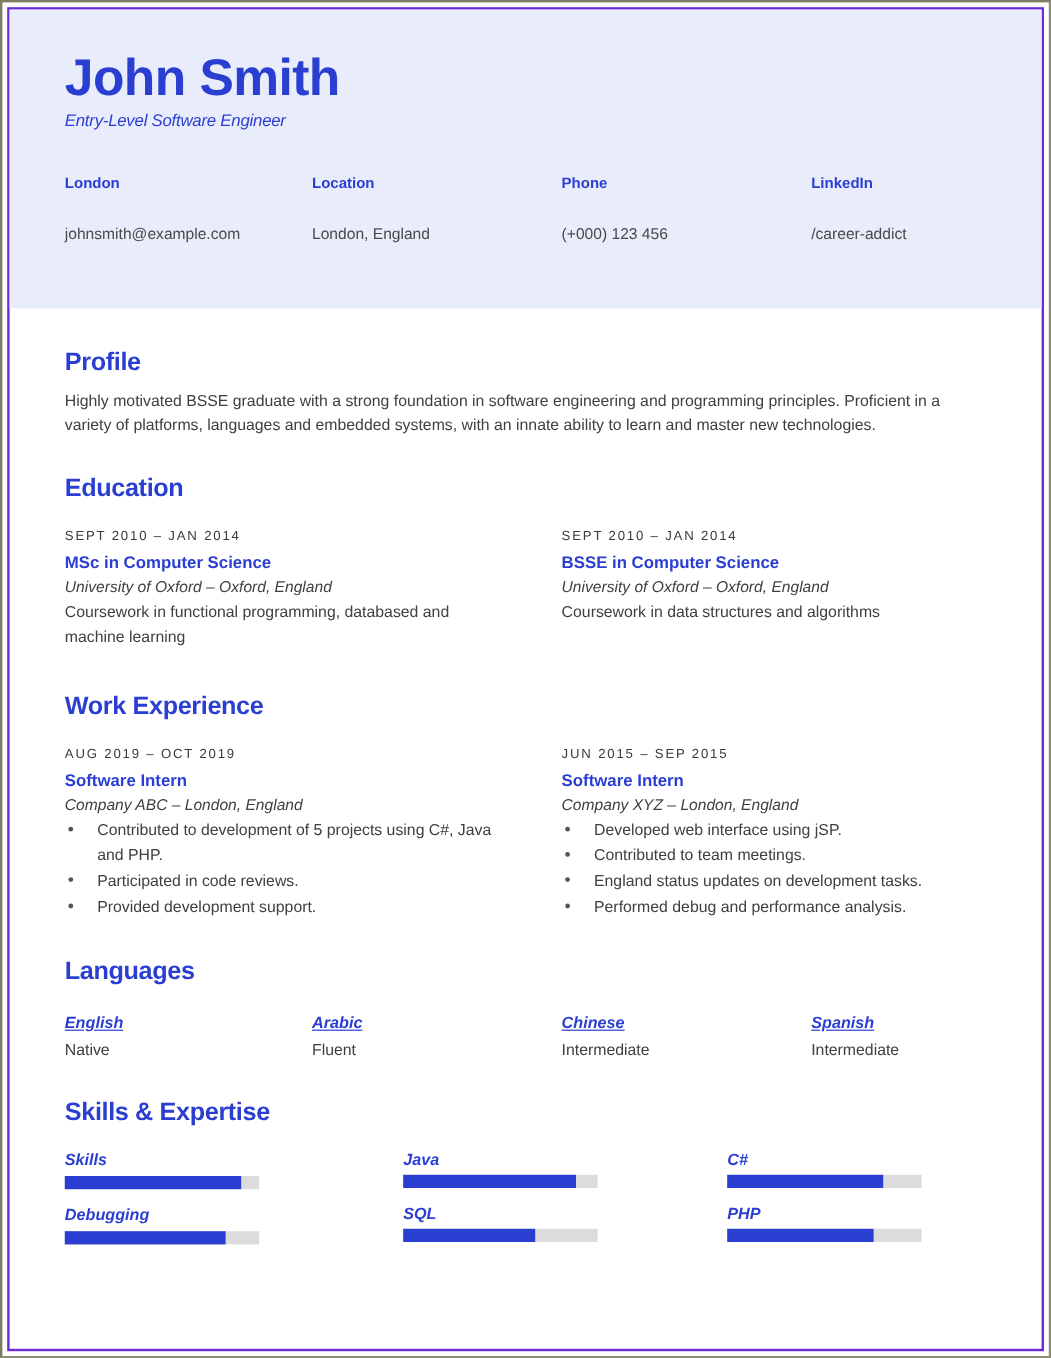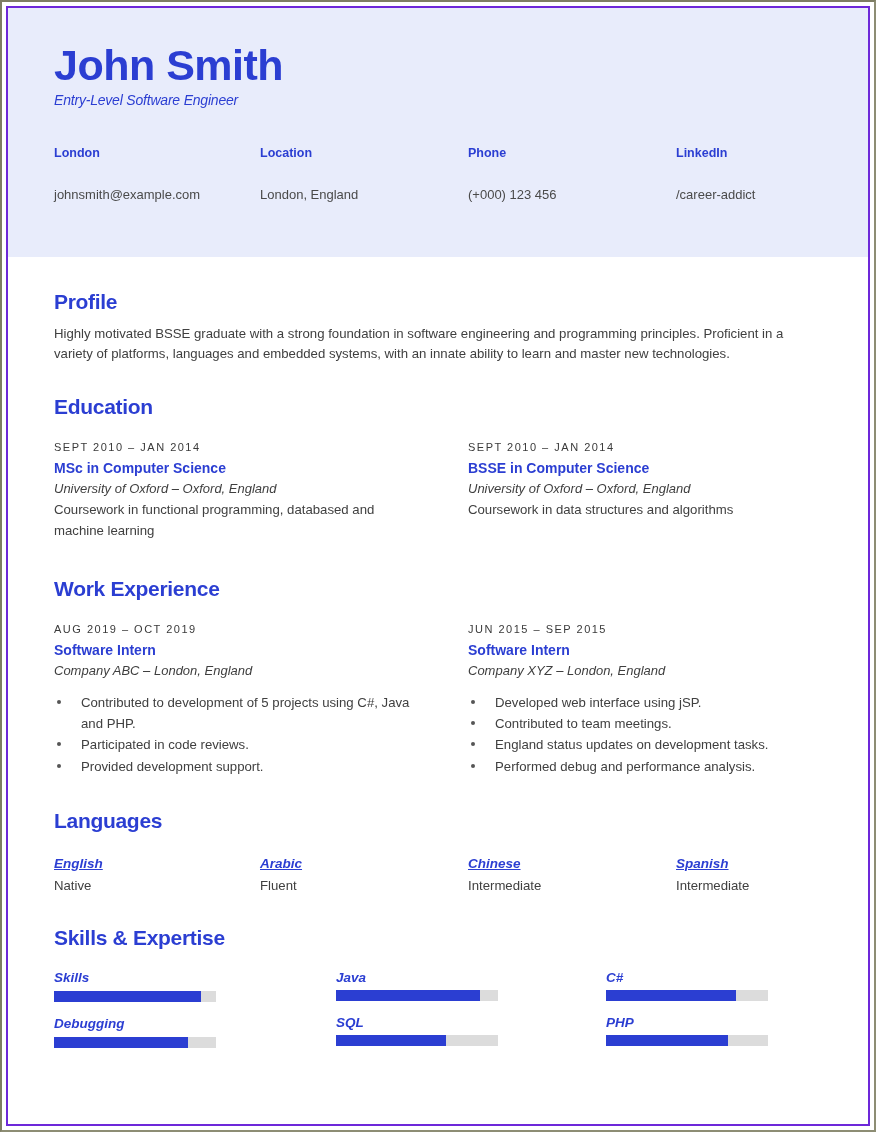--- a/index.html
+++ b/index.html
@@ -131,21 +131,21 @@
 
   .entry-desc {
     margin-top: 4px;
     font-size: 13.2px;
     line-height: 1.58;
     color: #404040;
     max-width: 360px;
   }
 
   .bullets {
-    margin-top: 14px;
+    margin-top: 3px;
     list-style: none;
   }
 
   .bullets li {
     position: relative;
     padding-left: 27px;
     font-size: 13.2px;
     line-height: 1.62;
     color: #404040;
     max-width: 368px;

